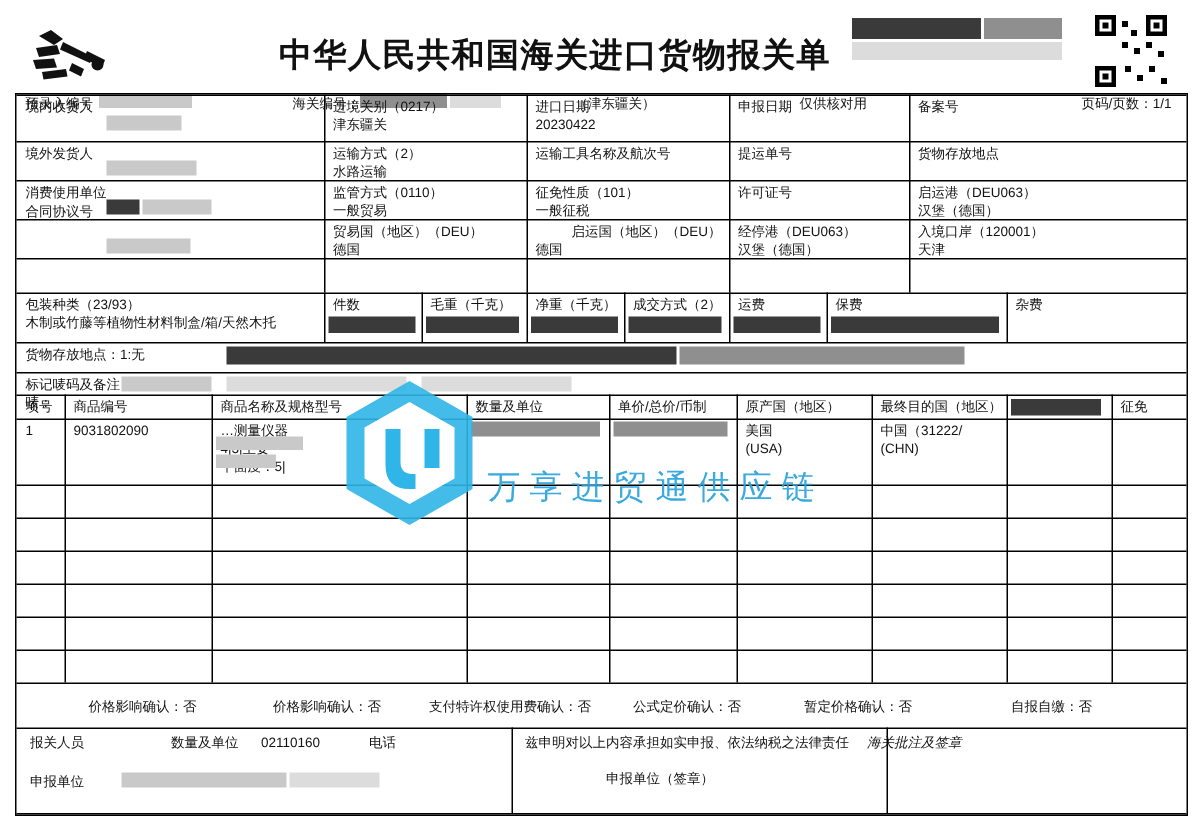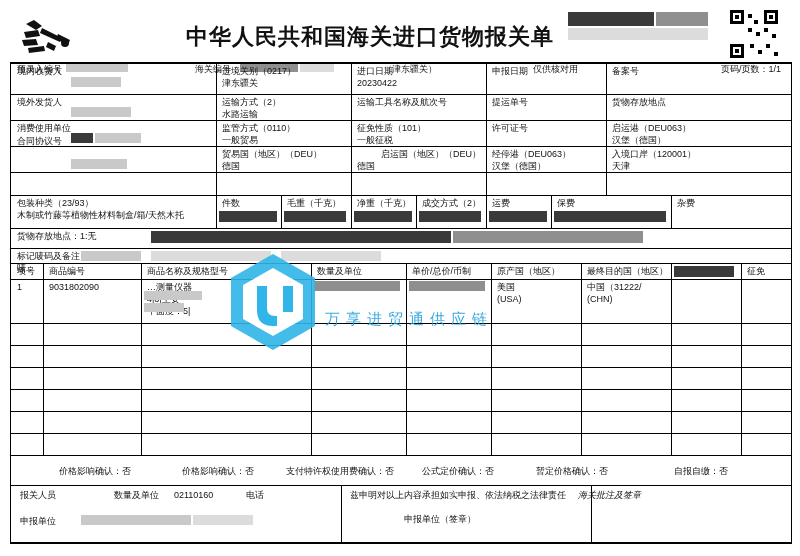--- a/index.html
+++ b/index.html
@@ -35,21 +35,21 @@
   .hl{position:absolute;background:#000;height:1px;left:0;width:780px;}
   .vl{position:absolute;background:#000;width:1px;}
 
   .cell{position:absolute;padding:1px 3px;line-height:11px;font-size:9px;}
 
   
   .wm{position:absolute;left:215px;top:248px;width:370px;height:110px;pointer-events:none;}
   .wm-hex{position:absolute;left:12px;top:4px;width:92px;height:100px;}
   .wm-text{position:absolute;left:104px;top:16px;font-size:36px;font-weight:bold;color:#25a0da;
     font-family:"DejaVu Sans","Liberation Sans",sans-serif;letter-spacing:1px;opacity:.92;}
-  .wm-sub{position:absolute;left:110px;top:62px;font-size:15px;color:#2aa3dc;letter-spacing:6px;opacity:.92;}
+  .wm-sub{position:absolute;left:110px;top:62px;font-size:22px;color:#2aa3dc;letter-spacing:6px;opacity:.92;}
 </style>
 </head>
 <body>
 
 <div class="sheet">
 
   <div class="logo">
     <svg width="56" height="40" viewBox="0 0 56 40">
       <g fill="#111">
         <path d="M8 6 L16 2 L24 8 L18 12 Z"></path>

